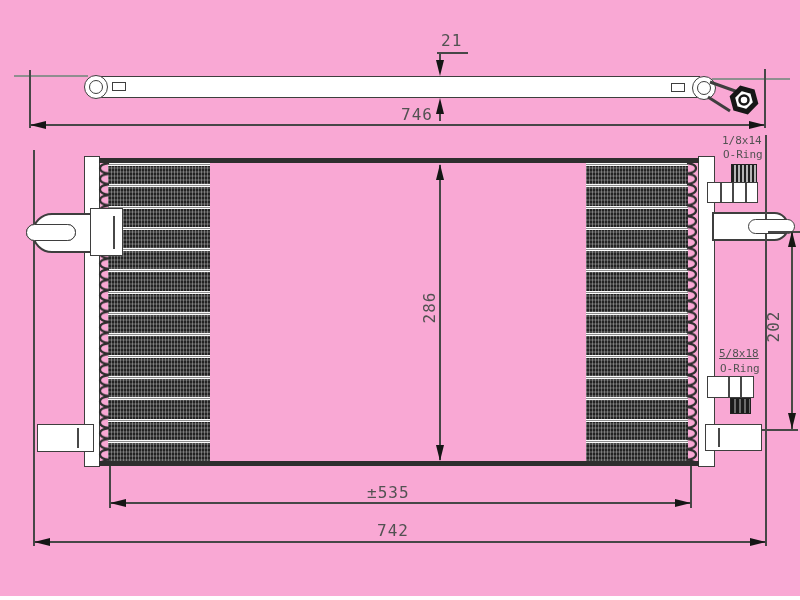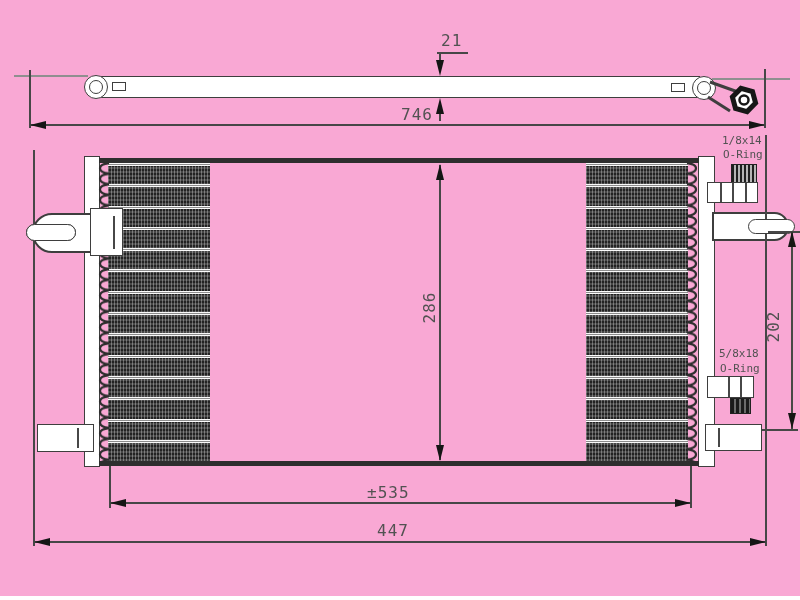--- a/index.html
+++ b/index.html
@@ -111,21 +111,21 @@
   <div class="txt small z4" style="left:723px;top:148px;">O-Ring</div>
   <div class="thread z3" style="left:731px;top:164px;width:26px;height:19px;"></div>
   <div class="shape thin z3" style="left:707px;top:182px;width:51px;height:21px;"></div>
   <div class="ln z4" style="left:720px;top:183px;width:1.5px;height:19px;"></div>
   <div class="ln z4" style="left:732px;top:183px;width:1.5px;height:19px;"></div>
   <div class="ln z4" style="left:745px;top:183px;width:1.5px;height:19px;"></div>
 
   <div class="shape z2" style="left:712px;top:212px;width:77px;height:29px;border-radius:0 15px 15px 0;"></div>
   <div class="shape thin z3" style="left:748px;top:219px;width:47px;height:15px;border-radius:8px;background:#fff;"></div>
 
-  <div class="txt small z4" style="left:719px;top:347px;">5/8x18</div>
+  <div class="txt small z4" style="left:719px;top:347px;text-decoration:underline;">5/8x18</div>
   <div class="txt small z4" style="left:720px;top:362px;">O-Ring</div>
   <div class="shape thin z3" style="left:707px;top:376px;width:47px;height:22px;"></div>
   <div class="ln z4" style="left:728px;top:377px;width:1.5px;height:20px;"></div>
   <div class="ln z4" style="left:740px;top:377px;width:1.5px;height:20px;"></div>
   <div class="thread dark z3" style="left:730px;top:398px;width:21px;height:16px;"></div>
 
   <div class="shape thin z3" style="left:705px;top:424px;width:57px;height:27px;"></div>
   <div class="ln z4" style="left:718px;top:428px;width:1.5px;height:19px;"></div>
 
   <div class="ln z3" style="left:439px;top:165px;width:1.5px;height:295px;"></div>
@@ -143,15 +143,15 @@
   <div class="ln z1" style="left:109px;top:466px;width:1.5px;height:42px;"></div>
   <div class="ln z1" style="left:690px;top:466px;width:1.5px;height:42px;"></div>
   <div class="ln" style="left:109px;top:502px;width:582px;height:1.5px;"></div>
   <div class="ar left" style="left:110px;top:499px;"></div>
   <div class="ar right" style="left:675px;top:499px;"></div>
   <div class="txt" style="left:367px;top:483px;">±535</div>
 
   <div class="ln" style="left:33px;top:541px;width:733px;height:1.5px;"></div>
   <div class="ar left" style="left:34px;top:538px;"></div>
   <div class="ar right" style="left:750px;top:538px;"></div>
-  <div class="txt" style="left:377px;top:521px;">447</div>
+  <div class="txt" style="left:377px;top:521px;">742</div>
 
 </div>
 
 </body></html>

